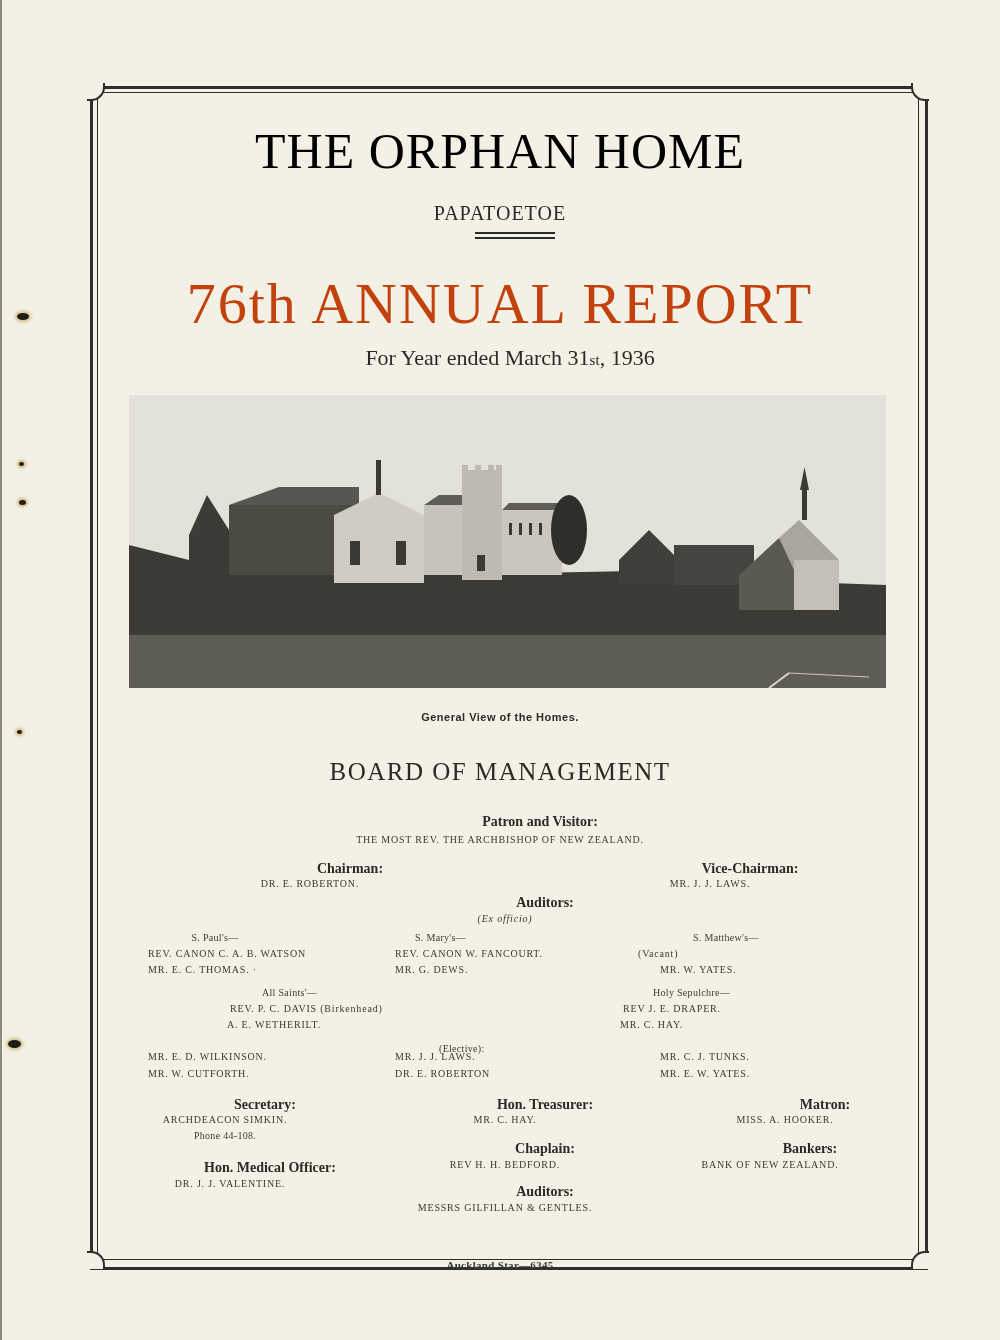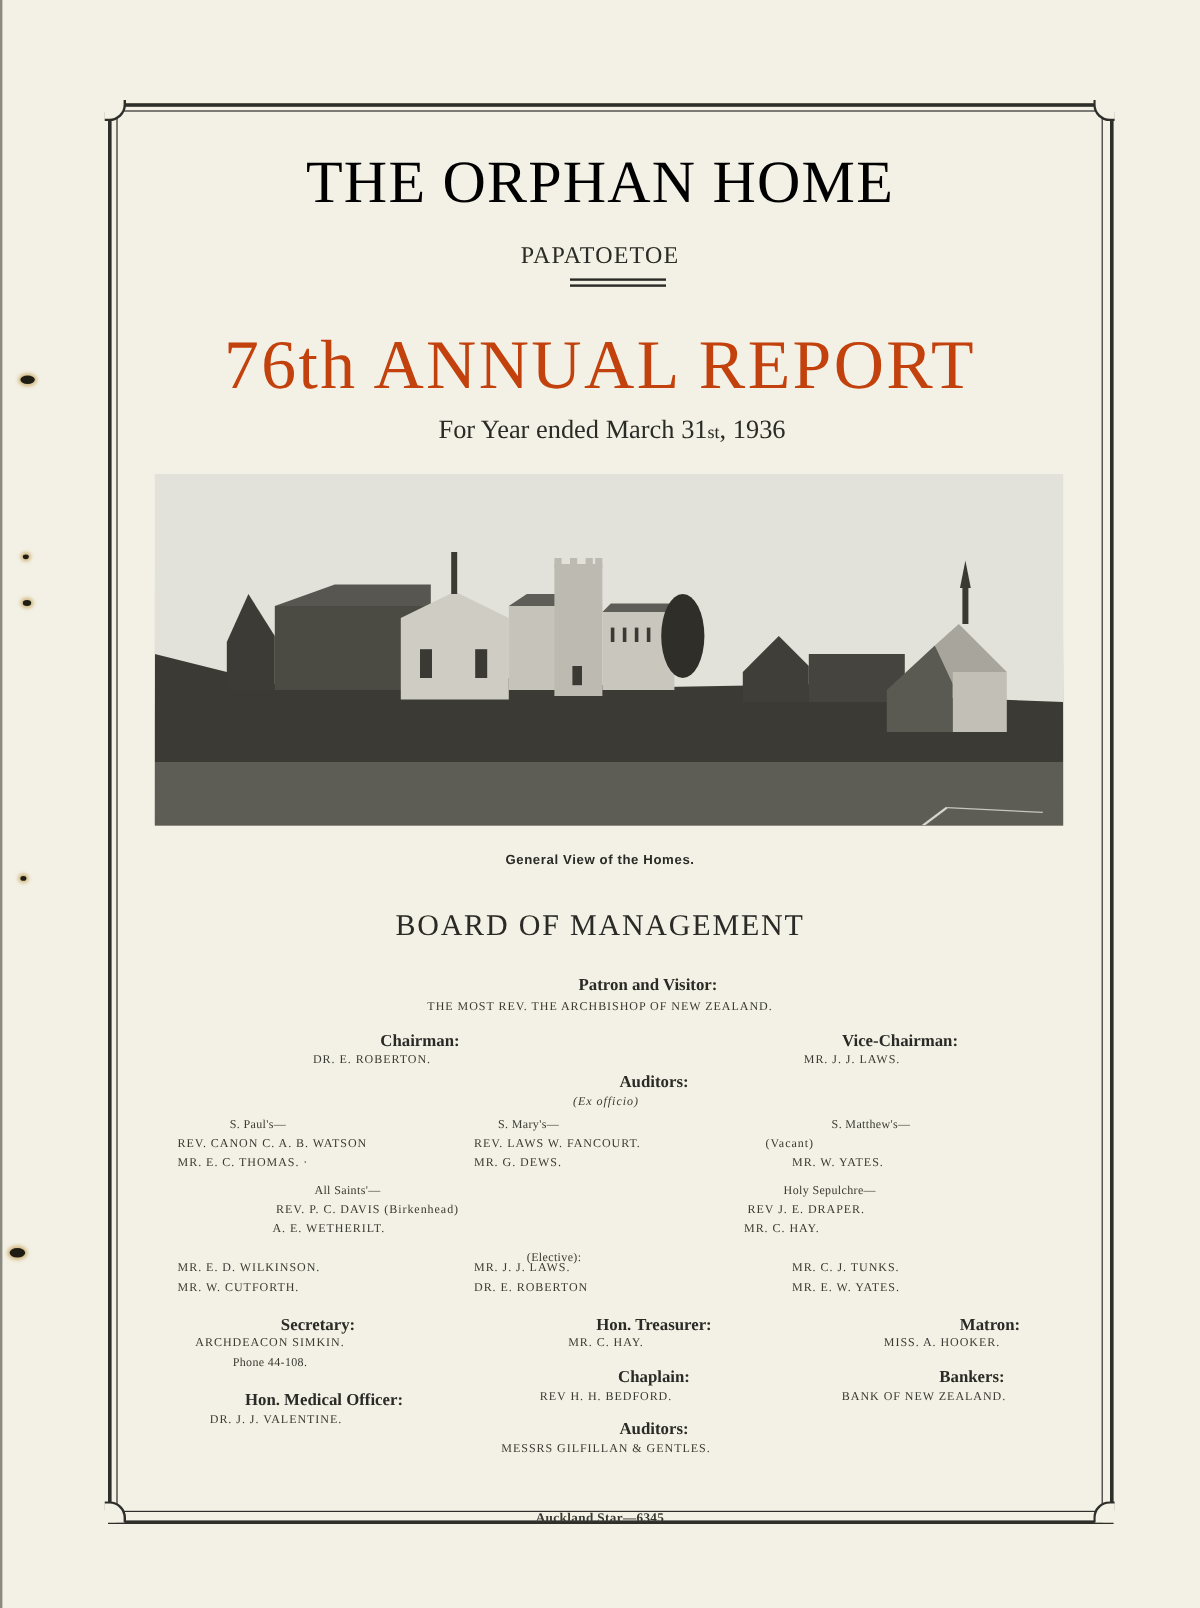--- a/index.html
+++ b/index.html
@@ -147,21 +147,21 @@
 <div class="name c" style="left:610px;width:200px;top:878px;">MR. J. J. LAWS.</div>
 
 <div class="label" style="left:400px;width:210px;top:895px;">Auditors:</div>
 <div class="name c it" style="left:400px;width:210px;top:913px;">(Ex officio)</div>
 
 <div class="name c" style="left:140px;width:150px;top:932px;letter-spacing:0.3px;">S. Paul's—</div>
 <div class="name" style="left:148px;top:948px;">REV. CANON C. A. B. WATSON</div>
 <div class="name" style="left:148px;top:964px;">MR. E. C. THOMAS. ·</div>
 
 <div class="name" style="left:415px;top:932px;letter-spacing:0.3px;">S. Mary's—</div>
-<div class="name" style="left:395px;top:948px;">REV. LAWS W. FANCOURT.</div>
+<div class="name" style="left:395px;top:948px;">REV. CANON W. FANCOURT.</div>
 <div class="name" style="left:395px;top:964px;">MR. G. DEWS.</div>
 
 <div class="name" style="left:693px;top:932px;letter-spacing:0.3px;">S. Matthew's—</div>
 <div class="name" style="left:638px;top:948px;">(Vacant)</div>
 <div class="name" style="left:660px;top:964px;">MR. W. YATES.</div>
 
 <div class="name" style="left:262px;top:987px;letter-spacing:0.3px;">All Saints'—</div>
 <div class="name" style="left:230px;top:1003px;">REV. P. C. DAVIS (Birkenhead)</div>
 <div class="name" style="left:227px;top:1019px;">A. E. WETHERILT.</div>
 

